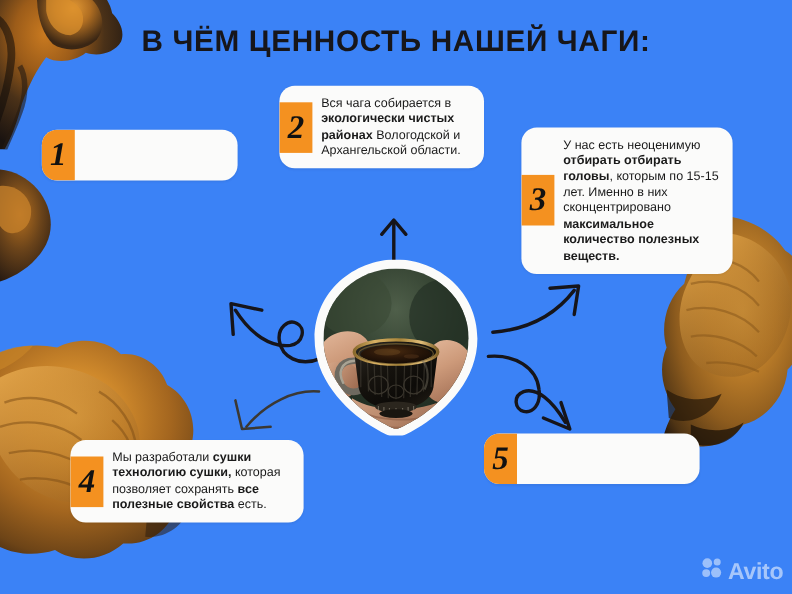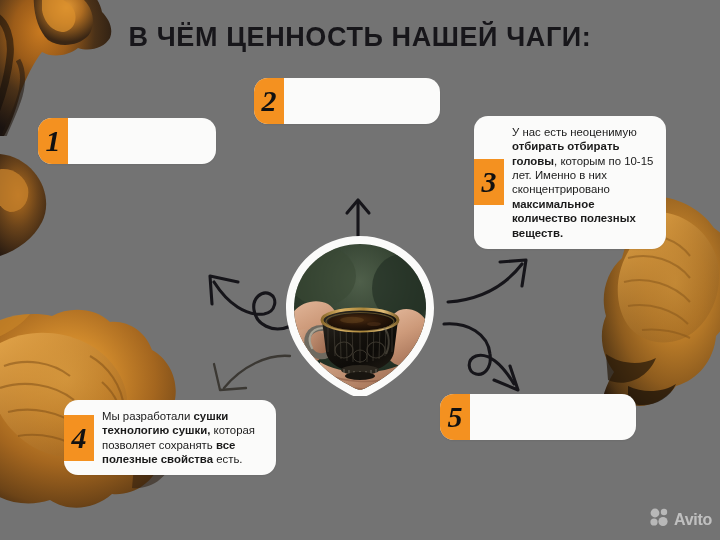--- a/index.html
+++ b/index.html
@@ -9,21 +9,21 @@
     background: #d6d0cc;
     position: relative;
     overflow: hidden;
   }
 
   #stage {
     position: absolute;
     inset: 0;
     width: 720px;
     height: 540px;
-    background: #737373;
+    background: #3b82f6;
     overflow: hidden;
   }
 
   
   .chaga { position: absolute; pointer-events: none; }
 
   .chaga svg { display: block; }
 
   
   #title {
@@ -111,21 +111,21 @@
     bottom: 8px;
     display: flex;
     align-items: center;
     gap: 3px;
     z-index: 20;
     opacity: 0.55;
   }
   #watermark .wm-text {
     font-family: "Liberation Sans", sans-serif;
     font-weight: bold;
-    font-size: 16px;
+    font-size: 21px;
     color: #ffffff;
     letter-spacing: -0.3px;
     text-align: right;
   }
 </style>
 </head>
 <body>
 
 <div id="stage">
 
@@ -402,25 +402,26 @@
       <path class="astroke" d="M52 62 L76 72 L68 48"></path>
     </svg>
   </div>
 
   <div class="card" id="card1">
     <div class="badge">1</div>
   </div>
 
   <div class="card" id="card2">
     <div class="badge">2</div>
+    <div class="card-body"><span>Вся чага собирается в </span><b>экологически чистых районах</b><span> Вологодской и Архангельской области.</span></div>
   </div>
 
   <div class="card" id="card3">
     <div class="badge">3</div>
-    <div class="card-body"><span>У нас есть неоценимую </span><b>отбирать отбирать головы</b><span>, которым по 10-15 лет. Именно в них сконцентрировано </span><b>максимальное количество полезных веществ.</b></div>
+    <div class="card-body"><span>У нас есть неоценимую </span><b>отбирать отбирать головы</b><span>, которым по 15-15 лет. Именно в них сконцентрировано </span><b>максимальное количество полезных веществ.</b></div>
   </div>
 
   <div class="card" id="card4">
     <div class="badge">4</div>
     <div class="card-body"><span>Мы разработали </span><b>сушки технологию сушки,</b><span> которая позволяет сохранять </span><b>все полезные свойства</b><span> есть.</span></div>
   </div>
 
   <div class="card" id="card5">
     <div class="badge">5</div>
   </div>

